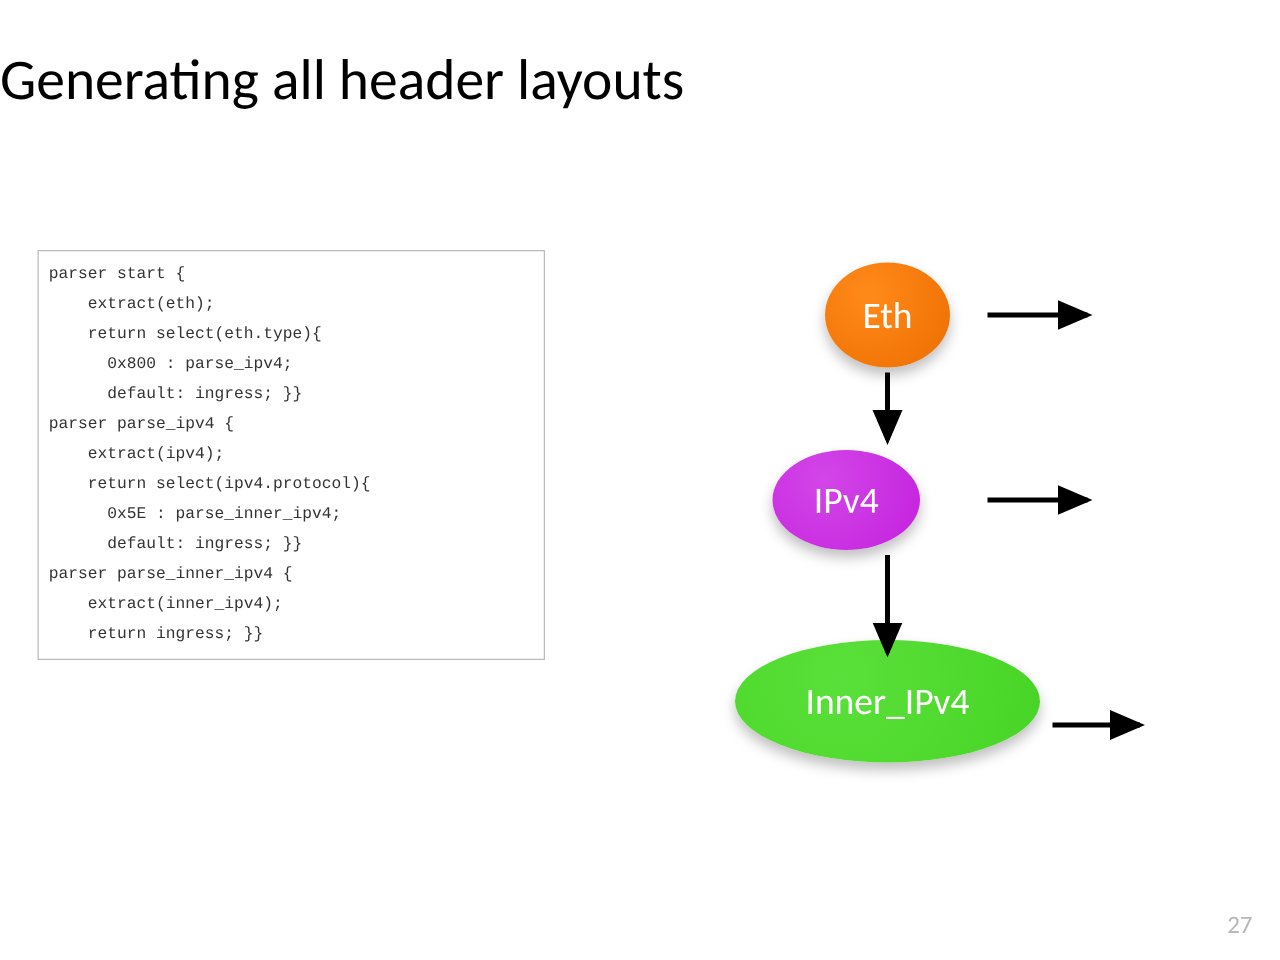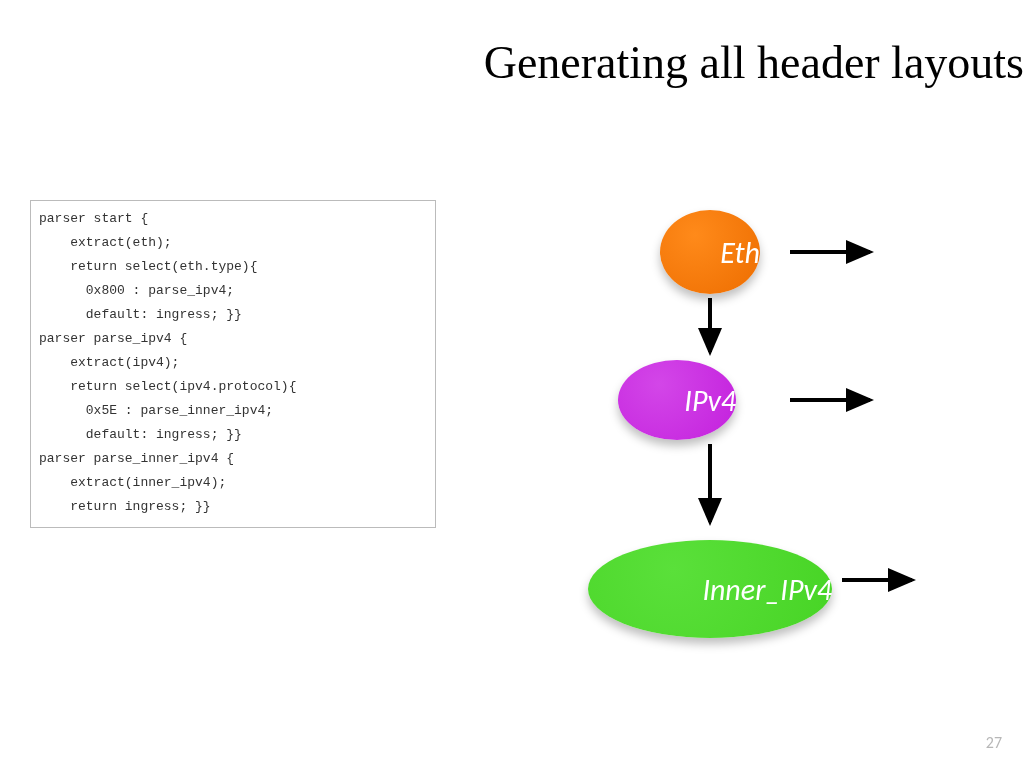--- a/index.html
+++ b/index.html
@@ -10,59 +10,57 @@
     background: white;
     font-family: Calibri, Arial, sans-serif;
     position: relative;
     overflow: hidden;
   }
   .title {
     position: absolute;
     top: 36px;
     left: 0;
     width: 1024px;
-    text-align: right;
+    text-align: left;
     font-size: 46px;
     color: #000;
     font-weight: 400;
-    font-family: Liberation Serif, serif;
   }
   .code-box {
     position: absolute;
     top: 200px;
     left: 30px;
     width: 388px;
     border: 1px solid #bbb;
     padding: 6px 8px 8px 8px;
     font-family: "Courier New", monospace;
     font-size: 13px;
     line-height: 24px;
     color: #333;
     white-space: pre;
   }
   .ellipse {
     position: absolute;
     border-radius: 50%;
     display: flex;
     align-items: center;
-    justify-content: flex-end;
+    justify-content: center;
     color: #fff;
     font-size: 30px;
     box-shadow: 0 6px 10px rgba(0,0,0,0.25);
-    font-style: italic;
   }
   .eth   { left: 660px; top: 210px; width: 100px; height: 84px; background: radial-gradient(circle at 35% 30%, #ff8a1a, #ed6d00); }
   .ipv4  { left: 618px; top: 360px; width: 118px; height: 80px; background: radial-gradient(circle at 35% 30%, #d346e8, #c320dd); }
-  .inner { left: 588px; top: 540px; width: 244px; height: 98px; background: radial-gradient(circle at 35% 30%, #5ae03a, #47d425); }
+  .inner { left: 588px; top: 512px; width: 244px; height: 98px; background: radial-gradient(circle at 35% 30%, #5ae03a, #47d425); }
   .page-num {
     position: absolute;
     right: 22px;
     bottom: 16px;
     color: #b7b7b7;
-    font-size: 16px;
+    font-size: 20px;
   }
   svg.arrows {
     position: absolute;
     left: 0; top: 0;
     width: 1024px; height: 768px;
     pointer-events: none;
   }
 </style>
 </head>
 <body>

